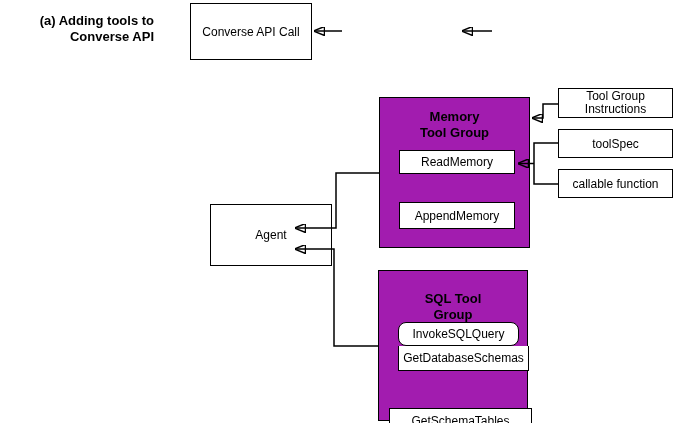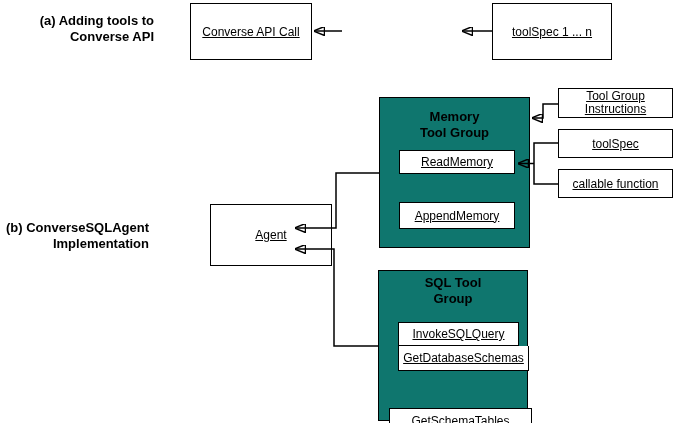--- a/index.html
+++ b/index.html
@@ -21,31 +21,30 @@
     box-sizing: border-box;
     border: 1.5px solid #000000;
     background: #ffffff;
     display: flex;
     align-items: center;
     justify-content: center;
     font-size: 12px;
     line-height: 14px;
     text-align: center;
     white-space: pre-line;
-    text-decoration: underline;
   }
   .node.small {
     font-size: 12px;
     line-height: 13px;
   }
   .group {
     position: absolute;
     box-sizing: border-box;
     border: 1.5px solid #000000;
-    background: #0f766e;
+    background: #a21caf;
   }
   .group-title {
     position: absolute;
     left: 0;
     right: 0;
     text-align: center;
     font-weight: bold;
     font-size: 13px;
     line-height: 16px;
     white-space: pre-line;
@@ -78,38 +77,35 @@
 <body>
 
 <div class="canvas">
 
   <div class="section-label" style="left:8px; top:13px; width:146px;">(a) Adding tools to
 Converse API</div>
 
   <div class="node" style="left:190px; top:3px; width:122px; height:57px;">Converse API Call</div>
 
 
-  <div class="node" style="left:492px; top:3px; width:120px; height:57px;">toolSpec 1 ... n</div>
 
-  <div class="section-label" style="left:3px; top:220px; width:146px;">(b) ConverseSQLAgent
-Implementation</div>
 
   <div class="node" style="left:170px; top:204px; width:122px; height:62px;margin-left:40px;">Agent</div>
 
   <div class="group" style="left:379px; top:97px; width:151px; height:151px;">
     <div class="group-title" style="top:11px;">Memory
 Tool Group</div>
     <div class="node" style="left:19px; top:52px; width:116px; height:24px;">ReadMemory</div>
     <div class="node" style="left:19px; top:104px; width:116px; height:27px;">AppendMemory</div>
   </div>
 
   <div class="group" style="left:378px; top:270px; width:150px; height:151px;">
-    <div class="group-title" style="top:4px;">SQL Tool
+    <div class="group-title" style="top:20px;">SQL Tool
 Group</div>
-    <div class="node" style="left:19px; top:51px; width:121px; height:24px;">InvokeSQLQuery</div>
+    <div class="node" style="left:19px; top:51px; width:121px; height:24px;border-radius:8px;">InvokeSQLQuery</div>
     <div class="node no-top" style="left:19px; top:75px; width:131px; height:25px;">GetDatabaseSchemas</div>
     <div class="node" style="left:10px; top:105px; width:143px; height:26px;margin-top:32px;">GetSchemaTables</div>
   </div>
 
   <div class="node small" style="left:558px; top:88px; width:115px; height:30px;">Tool Group
 Instructions</div>
 
   <div class="node" style="left:558px; top:169px; width:115px; height:29px;">callable function</div>
 
   <div class="node" style="left:558px; top:129px; width:115px; height:29px;">toolSpec</div>

